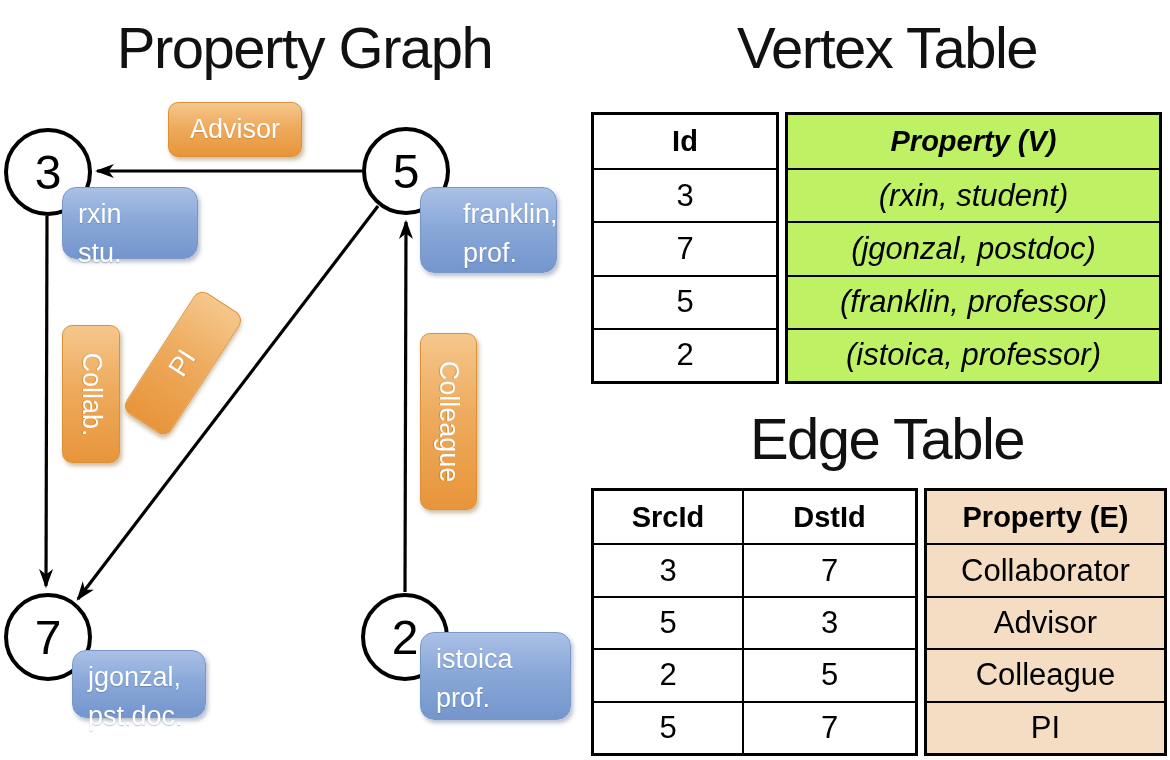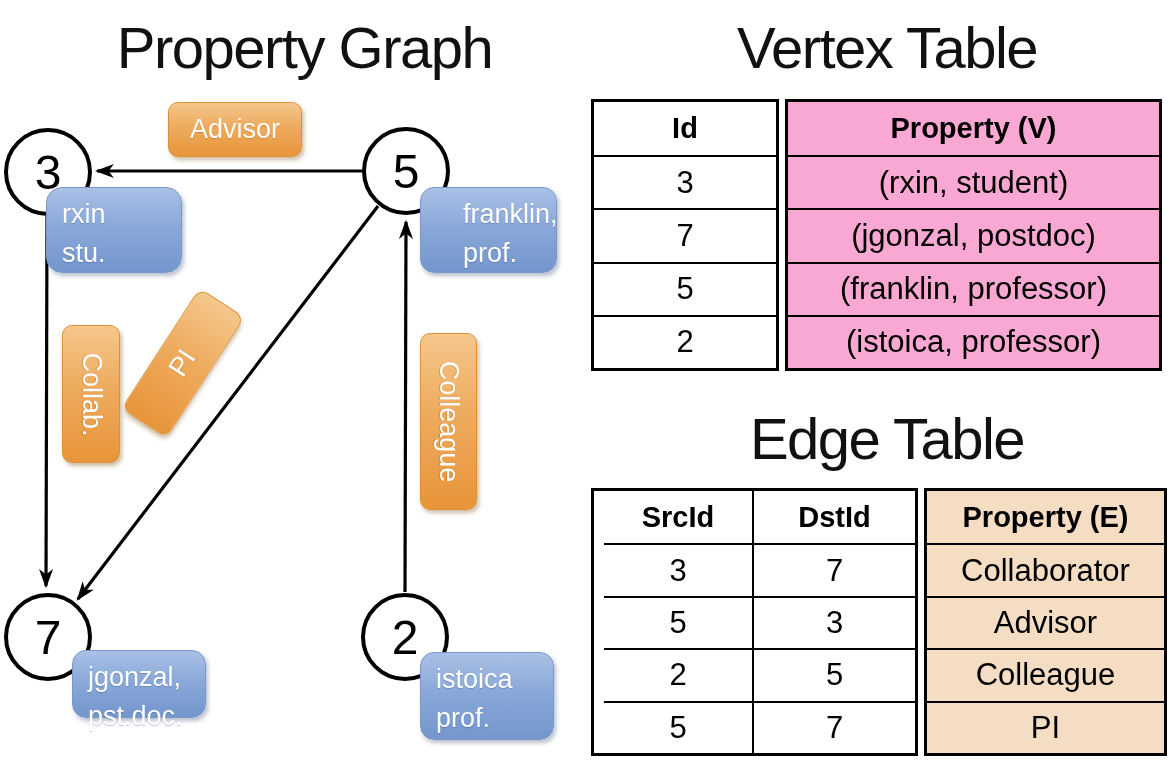--- a/index.html
+++ b/index.html
@@ -47,25 +47,25 @@
   .tcol {
     border:3px solid #000; box-sizing:border-box; background:#fff;
     display:grid; grid-auto-rows:1fr;
   }
   .cell {
     display:flex; align-items:center; justify-content:center;
     font-size:31px; border-top:2px solid #000; padding:0 4px;
   }
   .cell.first { border-top:none; }
   .cell.head { font-weight:bold; font-size:29px; }
-  .bluefill { background:#f9a8d4; }
+  .bluefill { background:#bef264;font-style:italic; }
   .tanfill  { background:#f4ddc2; }
   .egrid {
     border:3px solid #000; box-sizing:border-box; background:#fff;
-    display:grid; grid-template-columns:148px 1fr; grid-auto-rows:1fr;padding-left:10px;
+    display:grid; grid-template-columns:148px 1fr; grid-auto-rows:1fr;
   }
   .egrid .c2 { border-left:2px solid #000; }
 </style>
 </head>
 <body>
 
 <div id="stage">
 
   <div class="title" style="left:0; top:19; top:19px; width:575px;">Property Graph</div>
   <div class="title" style="left:585px; top:19px; width:570px;">Vertex Table</div>
@@ -102,38 +102,38 @@
   <div class="obox vert" style="left:62px; top:325px; width:58px; height:138px;">
     <span>Collab.</span>
   </div>
   <div class="obox tilt" style="left:156px; top:291px; width:54px; height:144px;">
     <span>PI</span>
   </div>
   <div class="obox vert" style="left:420px; top:333px; width:57px; height:177px;">
     <span>Colleague</span>
   </div>
 
-  <div class="bbox" style="left:46px; top:187px; width:136px; height:86px;border-radius:16px;">
+  <div class="bbox" style="left:62px; top:187px; width:136px; height:72px;">
     <span>rxin</span>
     <span>stu.</span>
   </div>
   <div class="bbox" style="left:420px; top:187px; width:137px; height:86px;padding-left:42px;">
     <span>franklin,</span>
     <span>prof.</span>
   </div>
   <div class="bbox" style="left:72px; top:650px; width:134px; height:68px;">
     <span>jgonzal,</span>
     <span>pst.doc.</span>
   </div>
-  <div class="bbox" style="left:420px; top:652px; width:134px; height:88px;">
+  <div class="bbox" style="left:420px; top:632px; width:151px; height:88px;">
     <span>istoica</span>
     <span>prof.</span>
   </div>
 
-  <div class="datatable" style="left:591px; top:99px; width:571px; height:272px;">
+  <div class="datatable" style="left:591px; top:112px; width:571px; height:272px;">
     <div class="tcol" style="width:188px;">
       <div class="cell head first">Id</div>
       <div class="cell">3</div>
       <div class="cell">7</div>
       <div class="cell">5</div>
       <div class="cell">2</div>
     </div>
     <div class="tcol bluefill" style="flex:1;">
       <div class="cell head first">Property (V)</div>
       <div class="cell">(rxin, student)</div>

